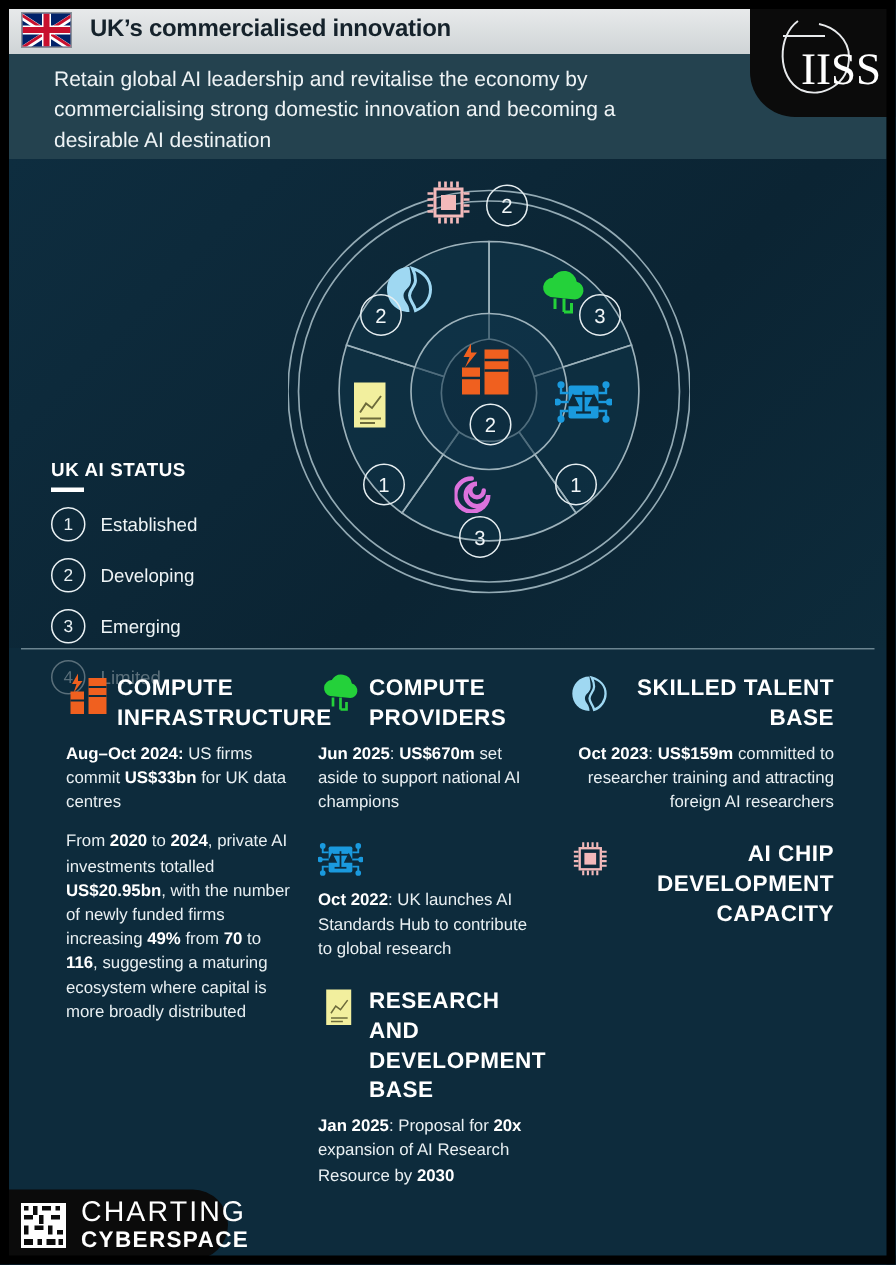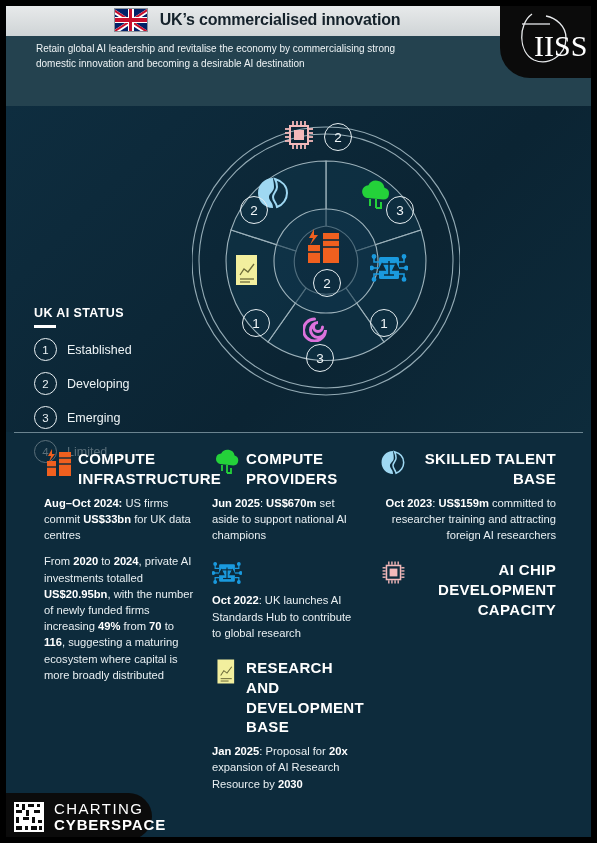--- a/index.html
+++ b/index.html
@@ -12,21 +12,21 @@
   #page{
     position:relative;width:597px;height:843px;
     background:#0d2b3c;
     overflow:hidden;
   }
 
   
   .titlebar{
     position:absolute;left:6px;top:4px;width:494px;height:32px;
     background:linear-gradient(180deg,#e9ebec 0%,#cfd4d6 100%);
-    display:flex;align-items:center;justify-content:center;
+    display:flex;align-items:center;
   }
   .flag{
     width:32px;height:22px;margin-left:8px;flex:0 0 auto;position:relative;
     background:#012169;overflow:hidden;border:1px solid #8a9098;
   }
   .flag .d1,.flag .d2{position:absolute;left:-20%;top:48%;width:140%;height:4px;background:#fff;}
   .flag .d1{transform:rotate(33deg);}
   .flag .d2{transform:rotate(-33deg);}
   .flag .d1r,.flag .d2r{position:absolute;left:-20%;top:49.5%;width:140%;height:2px;background:#C8102E;}
   .flag .d1r{transform:rotate(33deg);}
@@ -41,21 +41,21 @@
 
   .iiss-logo{
     position:absolute;right:0;top:0;width:97px;height:78px;
     background:#0b0b0b;border-bottom-left-radius:30px;
     display:flex;align-items:center;justify-content:center;
   }
   .iiss-logo svg{display:block;}
 
   .subtitle{
     position:absolute;left:36px;top:42px;width:400px;
-    color:#eef3f5;font-size:10px;line-height:1.45;font-weight:400;
+    color:#eef3f5;font-size:14px;line-height:1.45;font-weight:400;
   }
   .hdr-band{
     position:absolute;left:6px;top:36px;width:585px;height:70px;
     background:#24424f;
   }
 
   
   .diagram-region{
     position:absolute;left:6px;top:106px;width:585px;height:326px;
     background:linear-gradient(135deg,#0e2d3f 0%,#0b2433 60%,#0d2b3b 100%);
@@ -114,21 +114,21 @@
   
   .footer{position:absolute;left:0;top:790px;width:597px;height:53px;background:#0d2b3c;}
   .cc-badge{
     position:absolute;left:0;top:3px;width:152px;height:47px;background:#0b0b0b;
     border-top-right-radius:24px;border-bottom-right-radius:24px;
     display:flex;align-items:center;
   }
   .qr{width:30px;height:30px;margin-left:14px;flex:0 0 auto;background:#fff;position:relative;}
   .qr i{position:absolute;background:#0b0b0b;}
   .cc-text{margin-left:10px;line-height:1.02;}
-  .cc-1{color:#ffffff;font-size:15px;letter-spacing:1.4px;font-weight:400;}
+  .cc-1{color:#ffffff;font-size:19px;letter-spacing:1.4px;font-weight:400;}
   .cc-2{color:#ffffff;font-size:15px;letter-spacing:.9px;font-weight:bold;}
   .source{
     position:absolute;right:12px;top:24px;color:#dde7ea;font-size:8.6px;
   }
   .blackbar{position:absolute;left:0;top:0;width:597px;height:6px;background:#000;}
   .blackbar.b{top:837px;}
   .blackedge{position:absolute;left:0;top:0;width:6px;height:843px;background:#000;}
   .blackedge.r{left:591px;}
 </style>
 </head>

